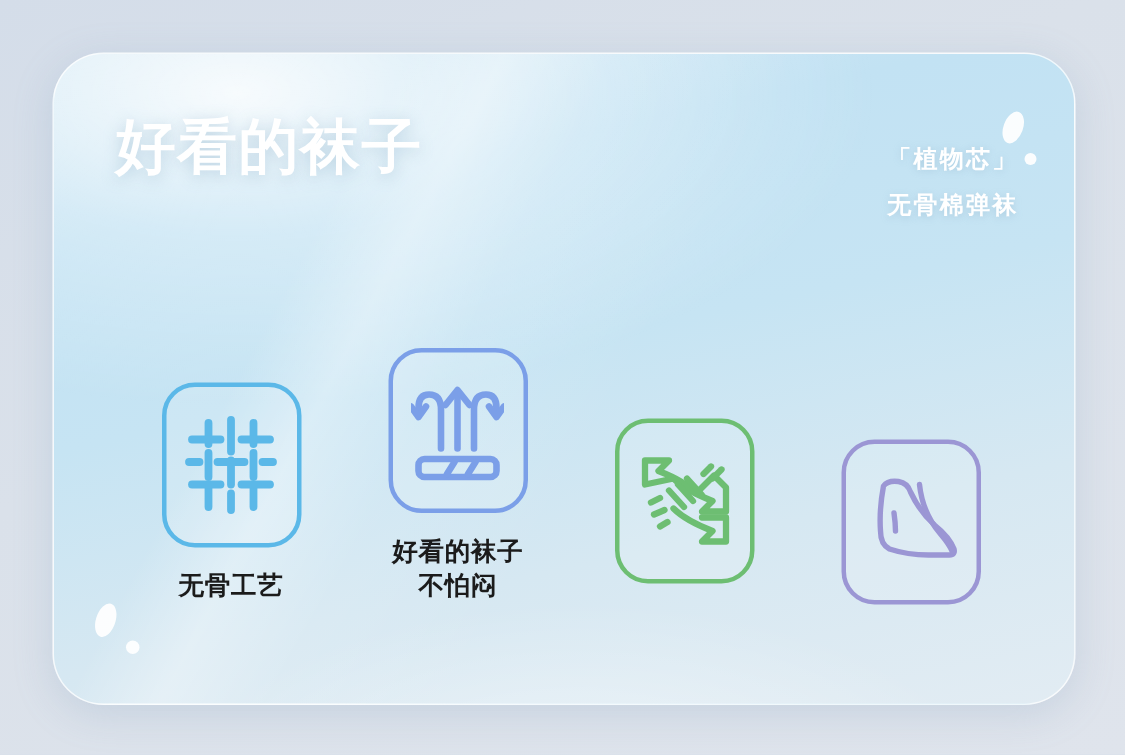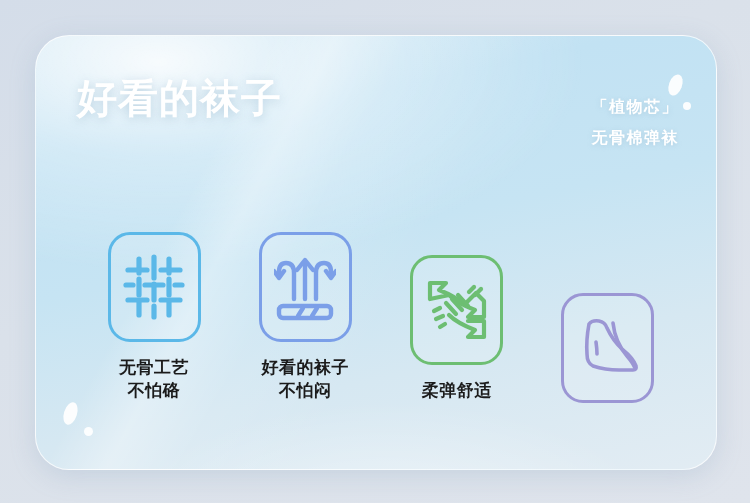--- a/index.html
+++ b/index.html
@@ -209,21 +209,20 @@
               <line x1="22" y1="31" x2="40" y2="31"></line>
               <line x1="52" y1="31" x2="59" y2="31"></line>
 
               <line x1="5" y1="46" x2="24" y2="46"></line>
               <line x1="38" y1="46" x2="57" y2="46"></line>
             </g>
           </svg>
         </div>
         <div class="feature-label">
           <span class="l">无骨工艺</span>
-          <span class="l">不怕硌</span>
         </div>
       </div>
 
       <div class="feature">
         <div class="icon-box" style="border-color:#7b9fe8">
           <svg width="62" height="68" viewBox="0 0 62 68" fill="none">
             <g stroke="#7b9fe8" stroke-width="4.4" stroke-linecap="round" stroke-linejoin="round" fill="none">
 
               <line x1="31" y1="46" x2="31" y2="8"></line>
               <polyline points="23,17 31,7 39,17"></polyline>
@@ -264,21 +263,20 @@
 
               <line x1="10" y1="34" x2="16" y2="31"></line>
               <line x1="12" y1="42" x2="19" y2="39"></line>
               <line x1="16" y1="50" x2="21" y2="47"></line>
               <line x1="50" y1="10" x2="45" y2="15"></line>
               <line x1="57" y1="12" x2="51" y2="18"></line>
             </g>
           </svg>
         </div>
         <div class="feature-label">
-          <span class="l">柔弹舒适</span>
         </div>
       </div>
 
       <div class="feature">
         <div class="icon-box" style="border-color:#9b96d4">
           <svg width="66" height="64" viewBox="0 0 66 64" fill="none">
             <g stroke="#9b96d4" stroke-width="3.6" stroke-linecap="round" stroke-linejoin="round" fill="none">
 
               <path d="M14 8
                        Q11 24 12 38

